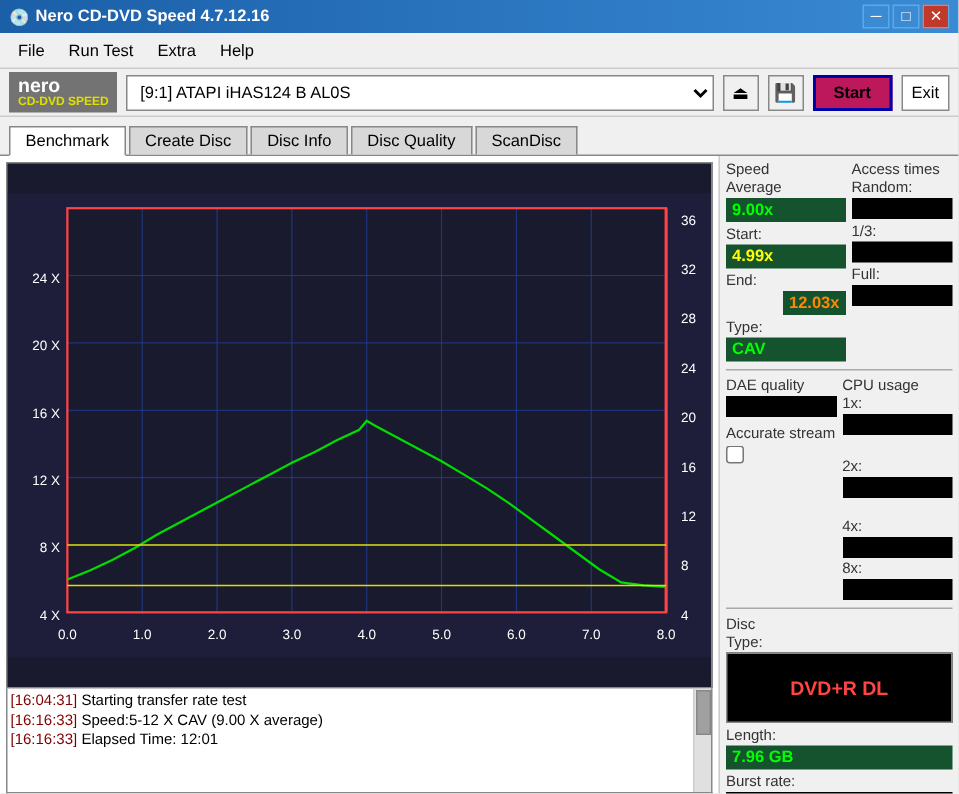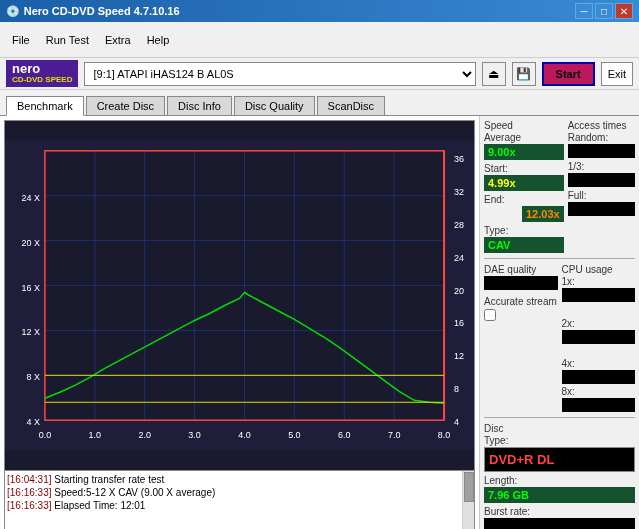--- a/index.html
+++ b/index.html
@@ -28,36 +28,36 @@
     }
     .title-btn.close { background: #c0392b; }
     
     
     .menu-bar {
       background: #f0f0f0;
       display: flex;
       align-items: center;
       padding: 2px 4px;
       border-bottom: 1px solid #ccc;
-      height: 36px;
+      height: 24px;
     }
     .menu-item { padding: 2px 8px; cursor: pointer; font-size: 11px; }
     
     
     .toolbar {
       background: #f0f0f0;
       display: flex;
       align-items: center;
       padding: 3px 6px;
       gap: 6px;
       border-bottom: 1px solid #ccc;
       height: 32px;
     }
     .nero-logo {
-      background: #4c1d95;
+      background: #737373;
       color: white;
       padding: 2px 6px;
       font-size: 12px;
       font-weight: bold;
       display: flex;
       flex-direction: column;
       line-height: 1.1;
     }
     .nero-logo .nero { color: white; font-size: 13px; font-weight: 900; }
     .nero-logo .cdspeed { color: #e0e000; font-size: 8px; }
@@ -180,22 +180,22 @@
     .stat-value.empty { background: black; min-height: 14px; }
     
     .two-col { display: flex; gap: 4px; }
     .two-col .col { flex: 1; }
     
     .disc-type-badge {
       background: black;
       color: #ff4444;
       font-weight: bold;
       font-size: 13px;
-      text-align: left;
-      padding: 4px;
+      text-align: center;
+      padding: 15px;
       border: 1px solid #888;
     }
     
     .checkbox-row { display: flex; align-items: center; gap: 3px; margin-top: 2px; }
     .checkbox-row input { width: 12px; height: 12px; }
     
     
     .chart-svg {
       position: absolute;
       top: 0; left: 0;
@@ -218,21 +218,21 @@
       border: 1px solid #888;
       margin: 1px;
     }
   </style>
 </head>
 <body>
 
 <div class="title-bar">
   <div class="title-bar-left">
     <span>💿</span>
-    <span>Nero CD-DVD Speed 4.7.10.16</span>
+    <span>Nero CD-DVD Speed 4.7.12.16</span>
   </div>
   <div class="title-bar-controls">
     <button class="title-btn">─</button>
     <button class="title-btn">□</button>
     <button class="title-btn close">✕</button>
   </div>
 </div>
 
 <div class="menu-bar">
   <span class="menu-item">File</span>

